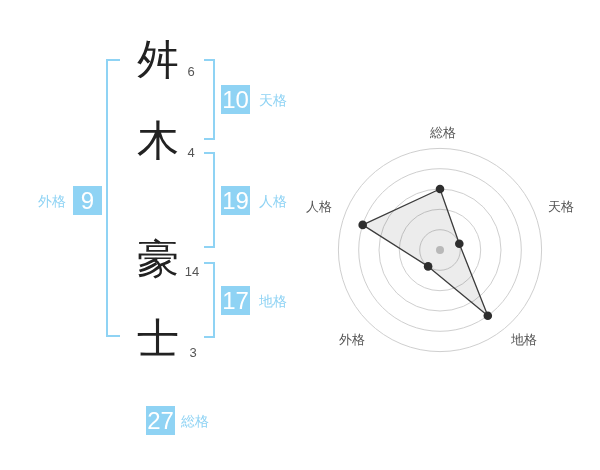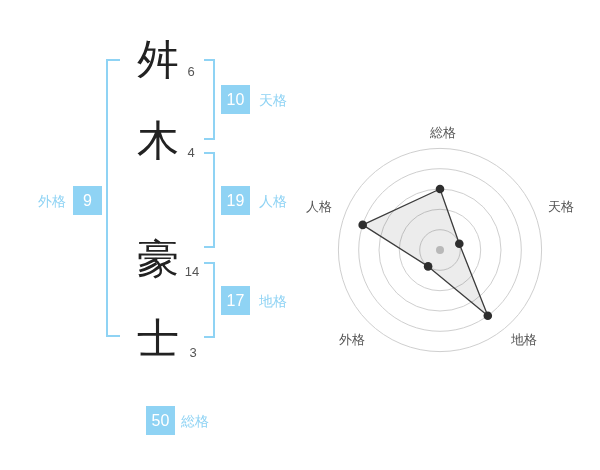--- a/index.html
+++ b/index.html
@@ -3,21 +3,21 @@
 <meta charset="utf-8">
 <style>
   html,body{margin:0;padding:0;background:#ffffff;}
   body{font-family:"Liberation Sans", sans-serif;}
   .stage{position:relative;width:600px;height:470px;background:#ffffff;overflow:hidden;}
   .kanji{position:absolute;transform:translateX(-50%);font-size:42px;line-height:42px;color:#222222;font-weight:500;}
   .stroke-num{position:absolute;transform:translateX(-50%);font-size:13px;line-height:13px;color:#555555;}
   .bracket-right{position:absolute;border:2px solid #8fd3f4;border-left:none;width:9px;}
   .bracket-left{position:absolute;border:2px solid #8fd3f4;border-right:none;width:12px;}
   .badge{position:absolute;width:29px;height:29px;background:#8fd3f4;color:#ffffff;
-         font-size:16px;line-height:29px;text-align:center;}
+         font-size:24px;line-height:29px;text-align:center;}
   .cat-label{position:absolute;font-size:14px;line-height:14px;color:#8fd3f4;}
   .cat-label.right-align{text-align:right;}
   svg.radar{position:absolute;left:0;top:0;}
 </style>
 </head>
 <body>
 
 <div class="stage">
 
   <div class="kanji" style="left:158px;top:39px;">舛</div>
@@ -40,21 +40,21 @@
 
   <div class="badge" style="left:221px;top:186px;">19</div>
   <div class="cat-label" style="left:259px;top:194px;">人格</div>
 
   <div class="badge" style="left:221px;top:286px;">17</div>
   <div class="cat-label" style="left:259px;top:294px;">地格</div>
 
   <div class="cat-label right-align" style="left:34px;width:32px;top:194px;">外格</div>
   <div class="badge" style="left:73px;top:186px;">9</div>
 
-  <div class="badge" style="left:146px;top:406px;">50</div>
+  <div class="badge" style="left:146px;top:406px;">27</div>
   <div class="cat-label" style="left:181px;top:414px;">総格</div>
 
   <svg class="radar" id="radar-svg" width="600" height="470" viewBox="0 0 600 470">
       <circle cx="440" cy="250" r="20.3" fill="none" stroke="#cfcfcf" stroke-width="1"></circle>
       <circle cx="440" cy="250" r="40.7" fill="none" stroke="#cfcfcf" stroke-width="1"></circle>
       <circle cx="440" cy="250" r="61.0" fill="none" stroke="#cfcfcf" stroke-width="1"></circle>
       <circle cx="440" cy="250" r="81.3" fill="none" stroke="#cfcfcf" stroke-width="1"></circle>
       <circle cx="440" cy="250" r="101.6" fill="none" stroke="#cfcfcf" stroke-width="1"></circle>
       <polygon points="440.0,189.0 459.3,243.7 487.8,315.8 428.1,266.4 362.7,224.9" fill="rgba(0,0,0,0.075)" stroke="#3c3c3c" stroke-width="1.3" stroke-linejoin="round"></polygon>
       <circle cx="440" cy="250" r="4" fill="#b8b8b8"></circle>

